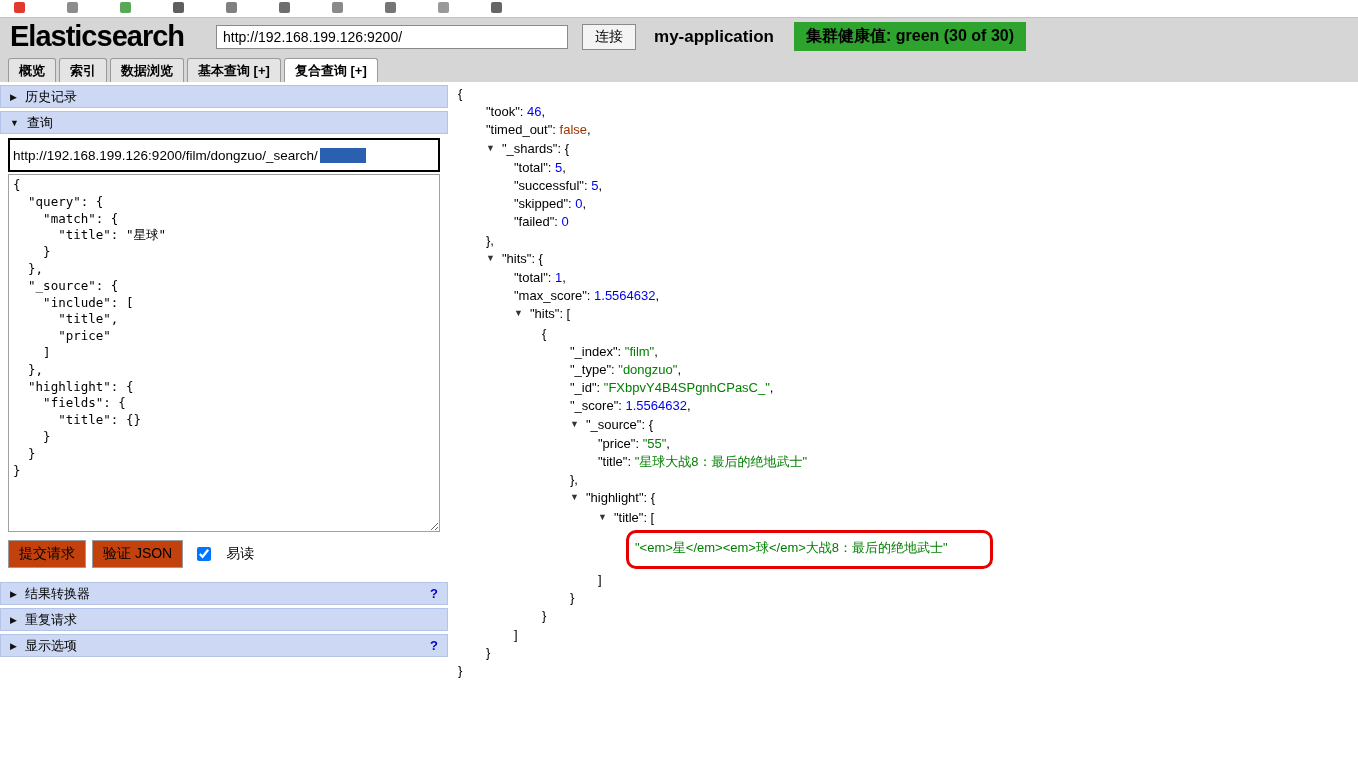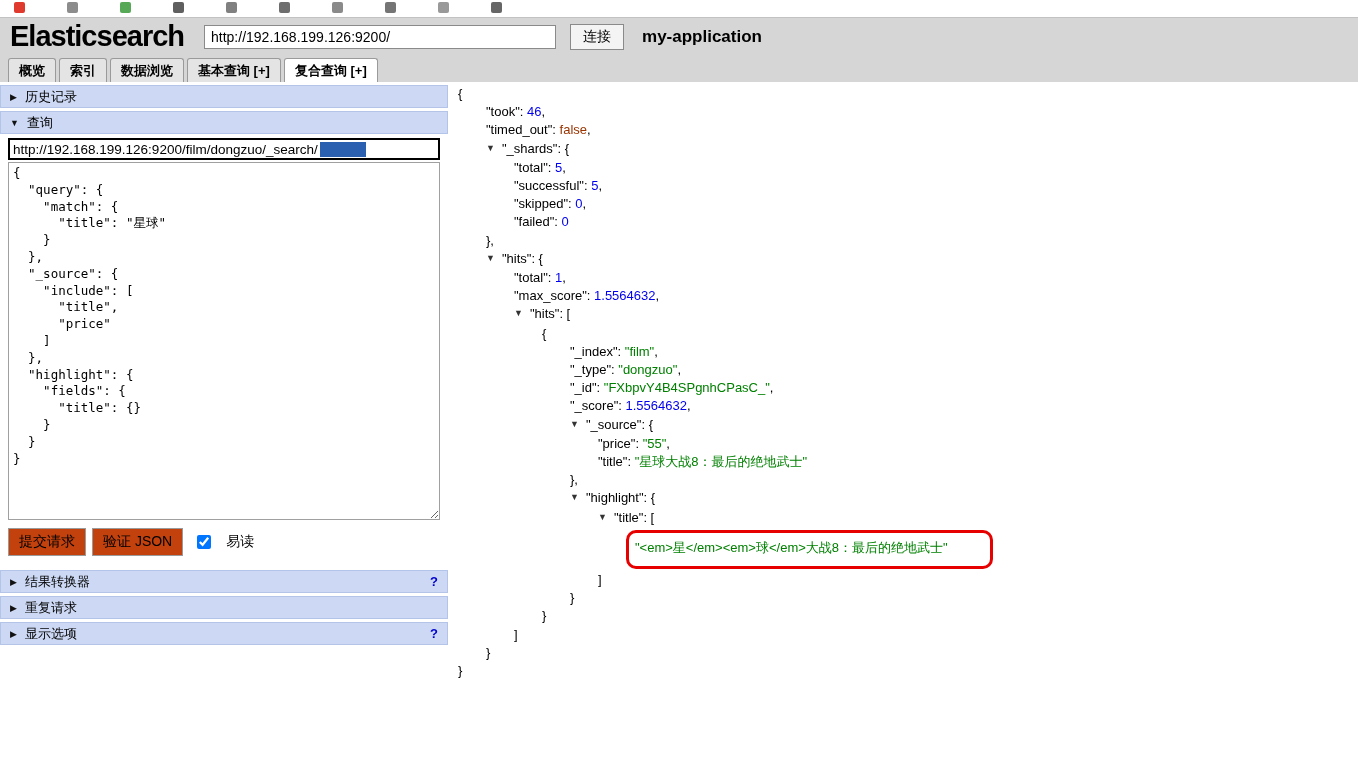--- a/index.html
+++ b/index.html
@@ -10,21 +10,21 @@
   }
 
   
   .browser-strip { height:17px; background:#fff; display:flex; align-items:flex-start;
     gap:42px; padding:2px 0 0 14px; }
   .favicon { width:11px; height:11px; border-radius:2px; display:inline-block; flex:none; }
 
   
   .header { height:38px; background:#d6d6d6; border-top:1px solid #c2c2c2;
     display:flex; align-items:center; padding:0 10px; gap:14px; }
-  .app-title { font-size:29px; font-weight:bold; letter-spacing:-1px; margin-right:6px; }
+  .app-title { font-size:29px; font-weight:bold; letter-spacing:-1px; margin-right:18px; }
   .base-url-input { width:352px; height:24px; font-size:14px; border:1px solid #8a8a8a;
     padding:1px 6px; font-family:"Liberation Sans",sans-serif; }
   .connect-btn { height:26px; font-size:14px; padding:1px 12px; background:#f4f4f4;
     border:1px solid #8a8a8a; cursor:pointer; }
   .cluster-name { font-size:17px; font-weight:bold; margin-left:4px; }
   .health-badge { font-size:16px; font-weight:bold; padding:4px 12px; margin-left:6px;
     background:var(--health,#2ea32e); color:#000; }
 
   
   .tabbar { height:27px; background:#d6d6d6; display:flex; align-items:flex-end;
@@ -36,21 +36,21 @@
   
   .main { display:flex; }
   .left-panel { width:448px; flex:none; padding-top:3px; }
 
   .acc-header { background:#cdd9f4; border:1px solid #b3c4e8; height:23px; display:flex;
     align-items:center; font-size:13px; padding:0 9px; margin:0 0 3px 0; gap:8px; cursor:pointer; }
   .acc-header .tri { font-size:9px; color:#111; }
   .acc-header .help { margin-left:auto; color:#0000cc; font-weight:bold; font-size:13px; }
 
   .query-body { padding:1px 8px 4px 8px; }
-  .url-input { border:2px solid #000; height:22px; font-size:13.5px; padding:3px 3px;
+  .url-input { border:2px solid #000; height:22px; font-size:13.5px; padding:15px 3px;
     display:flex; align-items:center; white-space:nowrap; overflow:hidden;
     margin-bottom:2px; background:#fff; }
   .url-input .sel { background:var(--sel,#2b5fb0); width:46px; height:15px;
     display:inline-block; margin-left:2px; flex:none; }
   .method-row { display:flex; justify-content:flex-end; margin:2px 1px 2px 0; }
   .method-row select { width:90px; height:22px; font-size:14px; font-family:"Liberation Sans",sans-serif; }
   .body-area { width:432px; height:358px; font-family:"DejaVu Sans Mono", monospace;
     font-size:12.5px; line-height:16.8px; border:1px solid #a0a0a0; padding:2px 4px;
     resize:both; white-space:pre; overflow:auto; display:block; }
   .btn-row { display:flex; align-items:center; gap:6px; margin:8px 0 10px 0; }
@@ -85,20 +85,21 @@
     <span class="favicon" style="background: rgb(117, 117, 117);"></span>
     <span class="favicon" style="background: rgb(153, 153, 153);"></span>
     <span class="favicon" style="background: rgb(102, 102, 102);"></span>
   </div>
 
 <div class="header">
   <div class="app-title">Elasticsearch</div>
   <input class="base-url-input" value="http://192.168.199.126:9200/" style="">
   <button class="connect-btn">连接</button>
   <div class="cluster-name">my-application</div>
+  <div class="health-badge">集群健康值: green (30 of 30)</div>
 </div>
 
 <div class="tabbar" id="tabbar">
     <span class="tab">概览</span>
     <span class="tab">索引</span>
     <span class="tab">数据浏览</span>
     <span class="tab">基本查询 [+]</span>
     <span class="tab active">复合查询 [+]</span>
   </div>
 

